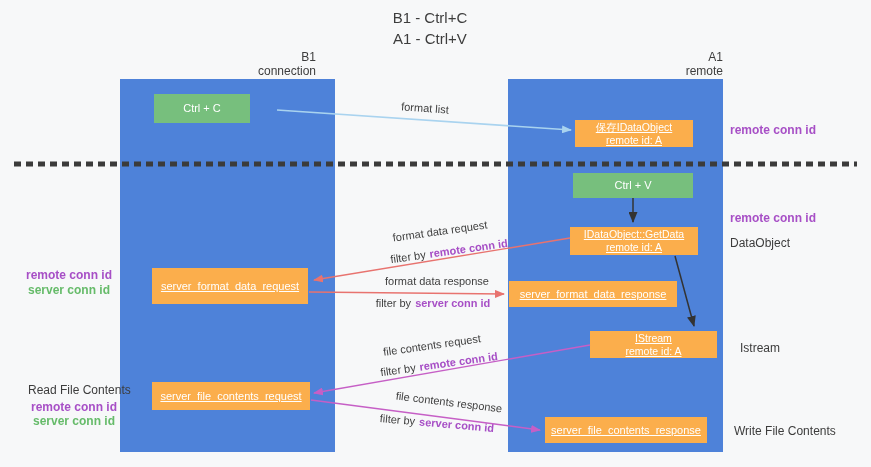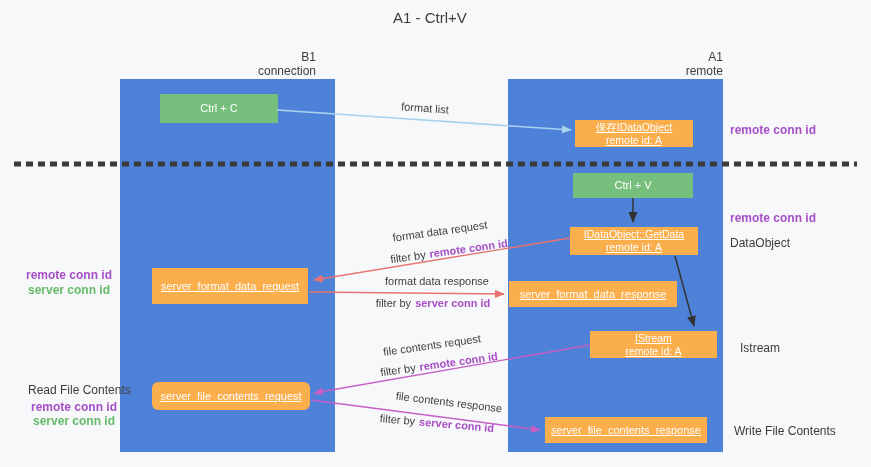--- a/index.html
+++ b/index.html
@@ -38,42 +38,43 @@
   .arr-black{stroke:#333;stroke-width:1.5;}
   .dash{stroke:#3b3b3b;stroke-width:5;stroke-dasharray:7 5;}
   .z3{z-index:3;}
 </style>
 </head>
 <body>
 
 <div class="stage">
 
   <div class="title">
+    <div>B1 - Ctrl+C</div>
     <div>A1 - Ctrl+V</div>
   </div>
 
   <div class="lane-header hl">
     <div>B1</div>
     <div>connection</div>
   </div>
   <div class="lane-header hr">
     <div>A1</div>
     <div>remote</div>
   </div>
 
   <div class="lane lane-left"></div>
   <div class="lane lane-right"></div>
 
-  <div class="node green z3" style="left:160px;top:94px;width:118px;height:29px;">
+  <div class="node green z3" style="left:154px;top:94px;width:96px;height:29px;">
     <span>Ctrl + C</span>
   </div>
   <div class="node orange z3" style="left:152px;top:268px;width:156px;height:36px;">
     <span>server_format_data_request</span>
   </div>
-  <div class="node orange z3" style="left:152px;top:382px;width:158px;height:28px;border-radius:6px;">
+  <div class="node orange z3" style="left:152px;top:382px;width:158px;height:28px;">
     <span>server_file_contents_request</span>
   </div>
 
   <div class="node orange two-line z3" style="left:575px;top:120px;width:118px;height:27px;">
     <span>保存IDataObject</span>
     <span>remote id: A</span>
   </div>
   <div class="node green z3" style="left:573px;top:173px;width:120px;height:25px;">
     <span>Ctrl + V</span>
   </div>

